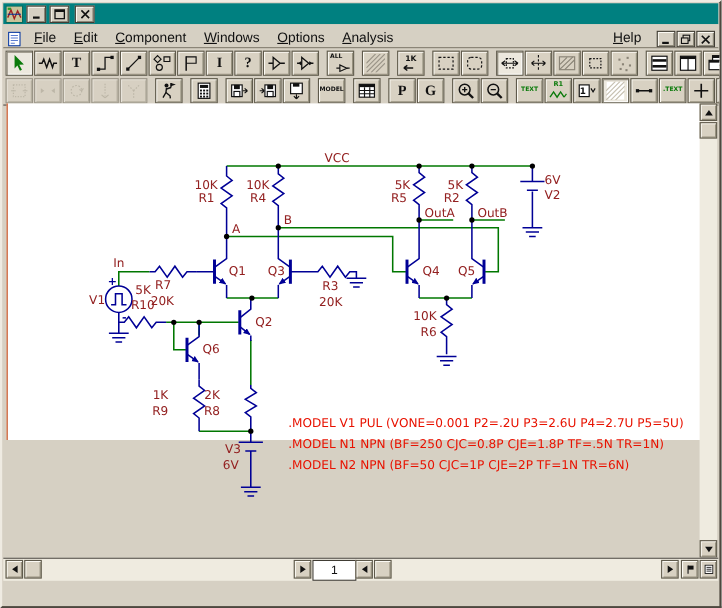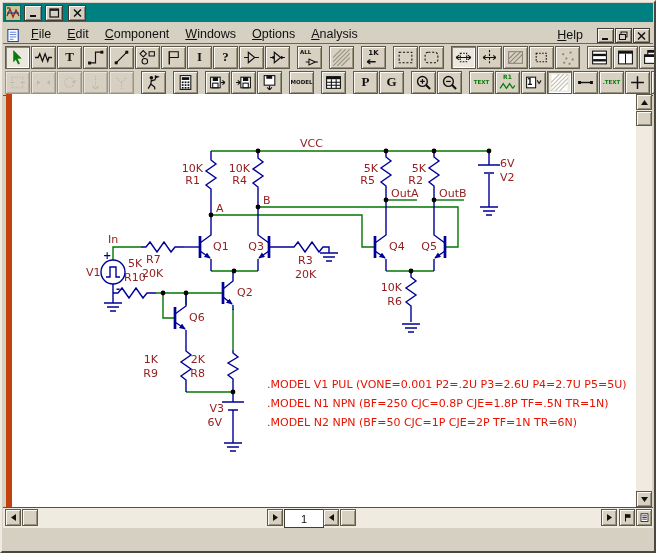--- a/index.html
+++ b/index.html
@@ -33,22 +33,22 @@
   .ticon svg{width:17px;height:17px;display:block;}
   .glyph{position:absolute;inset:0;display:flex;align-items:center;justify-content:center;
          font:bold 13px "Liberation Serif",serif;color:#111;}
   [data-name="all-paths-tool"] .glyph{font:bold 5.5px "DejaVu Sans",sans-serif;align-items:flex-start;justify-content:flex-start;padding:2px 0 0 2px;}
   [data-name="step-component-tool"] .glyph{font:bold 7px "DejaVu Sans",sans-serif;align-items:flex-start;padding-top:2px;}
   [data-name="model-editor-button"] .glyph{font:bold 5.5px "DejaVu Sans",sans-serif;}
   [data-name="text-toggle-button"] .glyph,[data-name="model-text-toggle-button"] .glyph{font:bold 5.5px "DejaVu Sans",sans-serif;color:#0a7a0a;}
   [data-name="probe-toggle-button"] .glyph{font:bold 6px "DejaVu Sans",sans-serif;color:#0a7a0a;align-items:flex-start;padding-top:1px;}
   [data-name="node-numbers-button"] .glyph{font:bold 8px "DejaVu Sans",sans-serif;justify-content:flex-start;padding-left:5px;}
   
-  #canvas{position:absolute;left:4px;top:92px;width:630px;height:413px;background:#fff;
-          border-left:6px solid #c2410c;box-sizing:content-box;}
+  #canvas{position:absolute;left:4px;top:92px;width:630px;height:306px;background:#fff;
+          border-left:1px solid #c2410c;box-sizing:content-box;}
   #canvas svg{display:block;}
   .wire{stroke:#007700;fill:none;stroke-width:1.4;}
   .comp{stroke:#000096;fill:none;stroke-width:1.4;}
   .bar{stroke:#000096;fill:none;stroke-width:2.7;}
   .vsrc{fill:#fff;stroke:#000096;stroke-width:1.4;}
   .dot{fill:#000;}
   text.slabel{fill:#932020;font:11px "DejaVu Sans",sans-serif;}
   text.slabel.navy{fill:#000096;font:bold 10px "DejaVu Sans",sans-serif;}
   text.model{fill:#E81200;font:11px "DejaVu Sans",sans-serif;}
   

